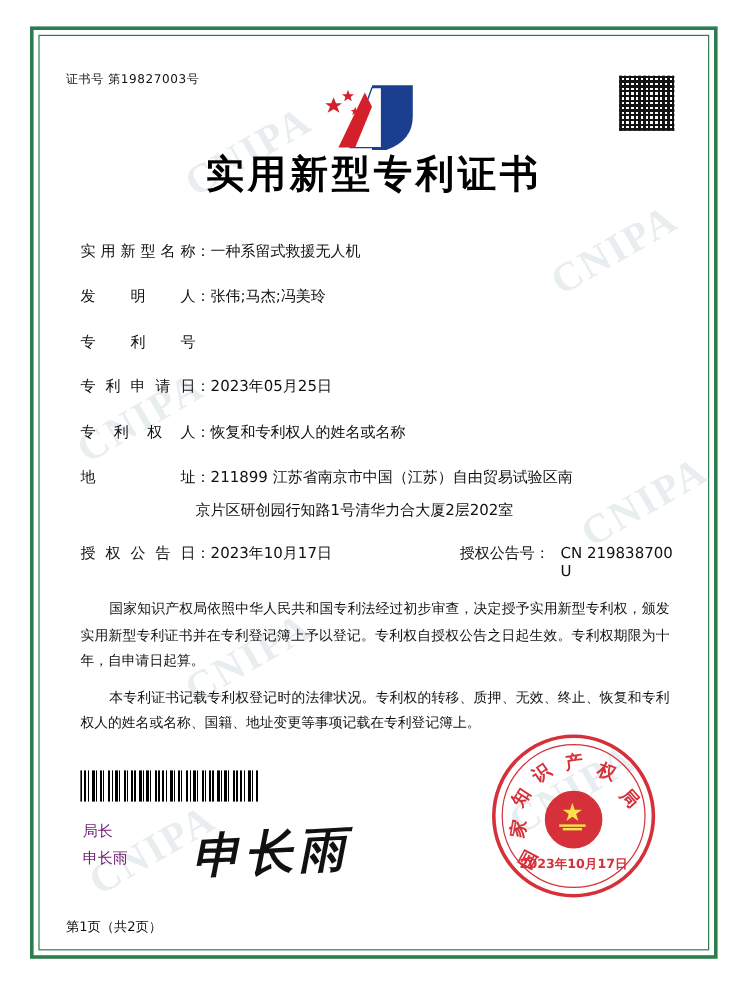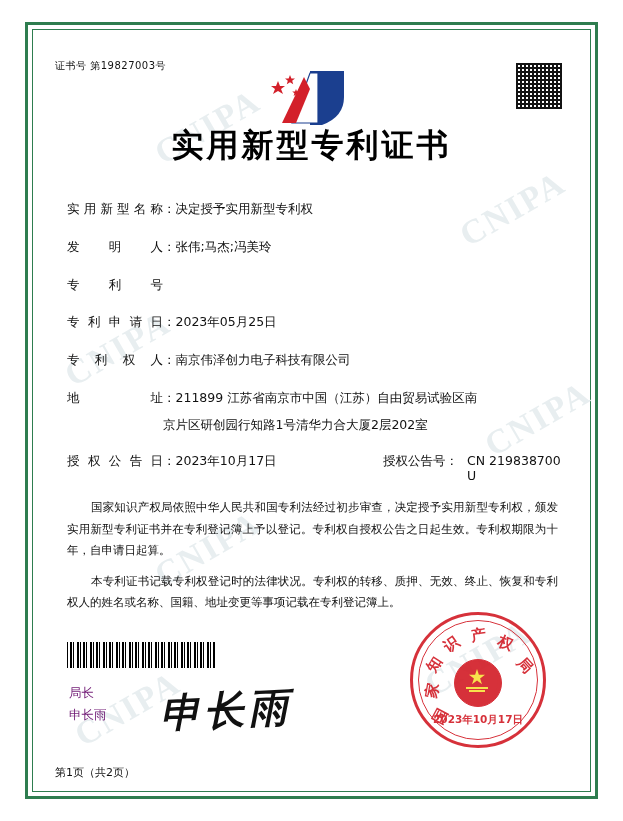--- a/index.html
+++ b/index.html
@@ -293,21 +293,21 @@
 
       <div class="row">
         <div class="lbl">
           <span>实</span>
             <span>用</span>
             <span>新</span>
             <span>型</span>
             <span>名</span>
             <span>称</span>
         </div>
-        <div class="val">：<span>决定授予实用新型专利权</span></div>
+        <div class="val">：<span>一种系留式救援无人机</span></div>
       </div>
 
       <div class="row">
         <div class="lbl">
           <span>发</span>
             <span>明</span>
             <span>人</span>
         </div>
         <div class="val">：<span>张伟;马杰;冯美玲</span></div>
       </div>
@@ -331,21 +331,21 @@
         <div class="val">：<span>2023年05月25日</span></div>
       </div>
 
       <div class="row">
         <div class="lbl">
           <span>专</span>
             <span>利</span>
             <span>权</span>
             <span>人</span>
         </div>
-        <div class="val">：<span>南京伟泽创力电子科技有限公司</span></div>
+        <div class="val">：<span>恢复和专利权人的姓名或名称</span></div>
       </div>
 
       <div class="row">
         <div class="lbl">
           <span>地</span>
             <span>址</span>
         </div>
         <div class="val">：<span>211899 江苏省南京市中国（江苏）自由贸易试验区南</span>
           <span class="line2">京片区研创园行知路1号清华力合大厦2层202室</span>
         </div>

